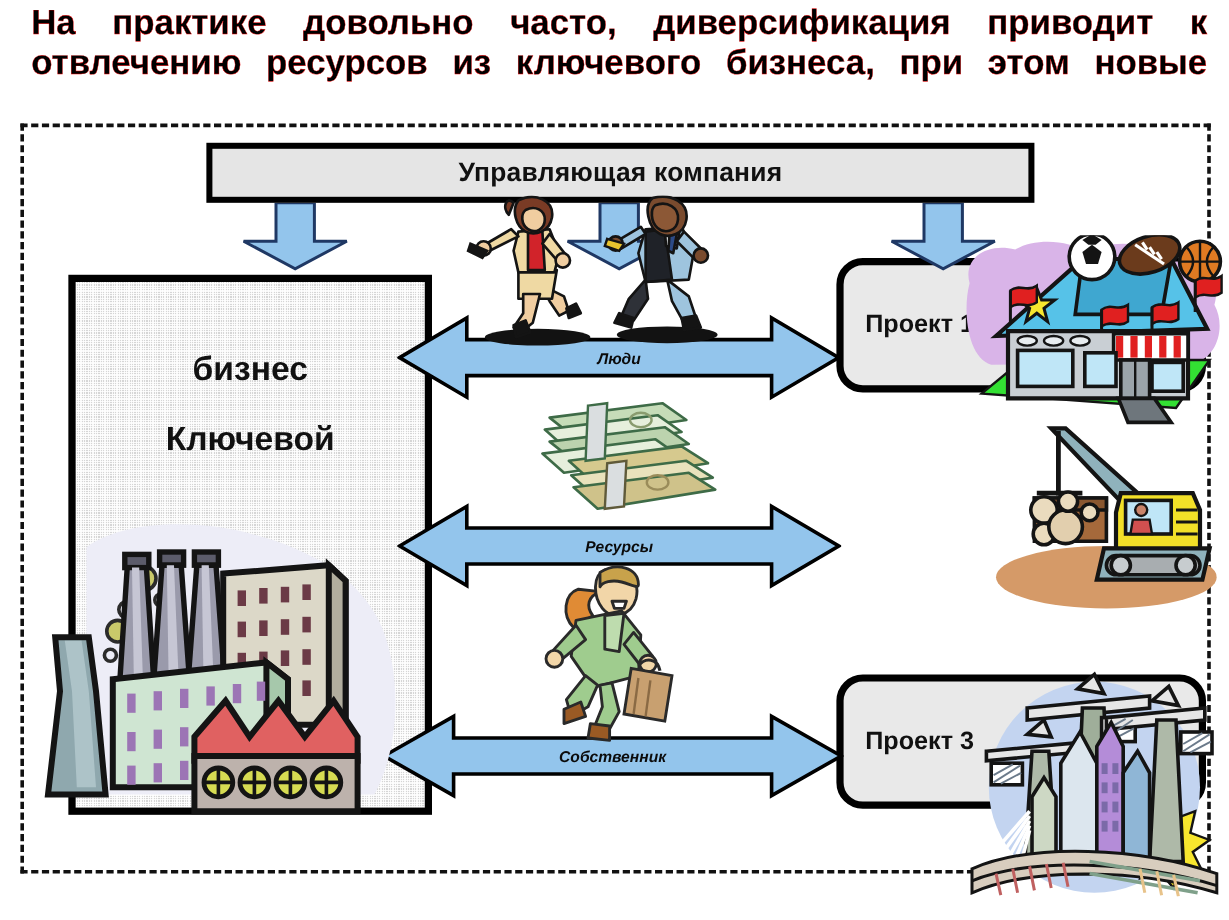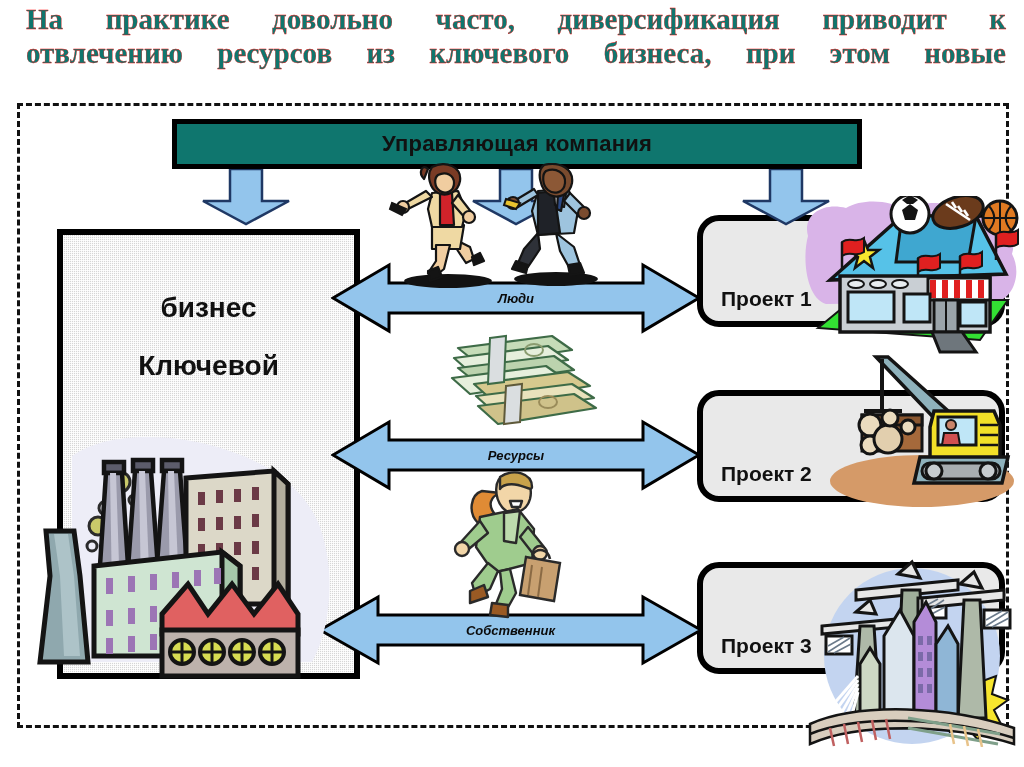--- a/index.html
+++ b/index.html
@@ -8,25 +8,25 @@
     background:#ffffff;
     font-family:"Liberation Sans", sans-serif;
     overflow:hidden;
     position:relative;
   }
   #slide{position:absolute;left:0;top:0;width:1024px;height:767px;}
 
   
   .title{
     position:absolute;left:26px;top:2px;width:980px;
-    font-family:Liberation Serif, serif;
+    font-family:Liberation Sans, sans-serif;
     font-weight:bold;
     font-size:29px;
     line-height:34px;
-    color:#0f766e;
+    color:#000000;
     text-align:justify;
     text-align-last:justify;
     letter-spacing:0px;
     z-index:30;
     -webkit-text-stroke:0.3px #FF0000;
   }
   .title .lastline{text-align-last:left;}
 
   
   .dashframe{
@@ -34,21 +34,21 @@
     width:992px;height:625px;
     border:3px dashed #111111;
     box-sizing:border-box;
     z-index:1;
   }
 
   
   .mgmt-box{
     position:absolute;left:172px;top:119px;
     width:690px;height:50px;
-    background:#0f766e;
+    background:#e5e5e5;
     border:5px solid #000000;
     box-sizing:border-box;
     display:flex;align-items:center;justify-content:center;
     z-index:10;
   }
   .mgmt-box .lbl{
     font-size:22px;font-weight:bold;color:#111111;
     letter-spacing:0.2px;
   }
 
@@ -83,21 +83,20 @@
     border:6px solid #000000;
     border-radius:22px;
     box-sizing:border-box;
     z-index:6;
   }
   .proj-box .plbl{
     position:absolute;left:18px;top:50%;
     transform:translateY(-50%);
     font-size:21px;font-weight:bold;color:#111;
     white-space:nowrap;
-    margin-top:28px;
   }
   #proj1{left:697px;top:215px;width:308px;height:112px;}
   #proj2{left:697px;top:390px;width:308px;height:112px;}
   #proj3{left:697px;top:562px;width:308px;height:112px;}
 
   
   .dblarrow{position:absolute;z-index:12;}
   .dblarrow svg{display:block;}
   .dblarrow .alabel{
     position:absolute;left:0;top:0;width:100%;height:100%;
@@ -241,23 +240,20 @@
           <line x1="224" y1="226" x2="248" y2="226"></line>
             <line x1="236" y1="214" x2="236" y2="238"></line>
         </g>
       </g>
     </svg>
   </div>
 
   <div class="proj-box" id="proj1">
     <span class="plbl">Проект 1</span>
   </div>
-  <div class="proj-box" id="proj2">
-    <span class="plbl">Проект 2</span>
-  </div>
   <div class="proj-box" id="proj3">
     <span class="plbl">Проект 3</span>
   </div>
 
   <div class="dblarrow" style="left:331px;top:261px;width:370px;height:74px;">
     <svg viewBox="0 0 370 74" width="370" height="74">
       <polygon points="2,37 58,4 58,22 312,22 312,4 368,37 312,70 312,52 58,52 58,70" fill="#93C5EC" stroke="#000000" stroke-width="3" stroke-linejoin="miter"></polygon>
     </svg>
     <div class="alabel">Люди</div>
   </div>

